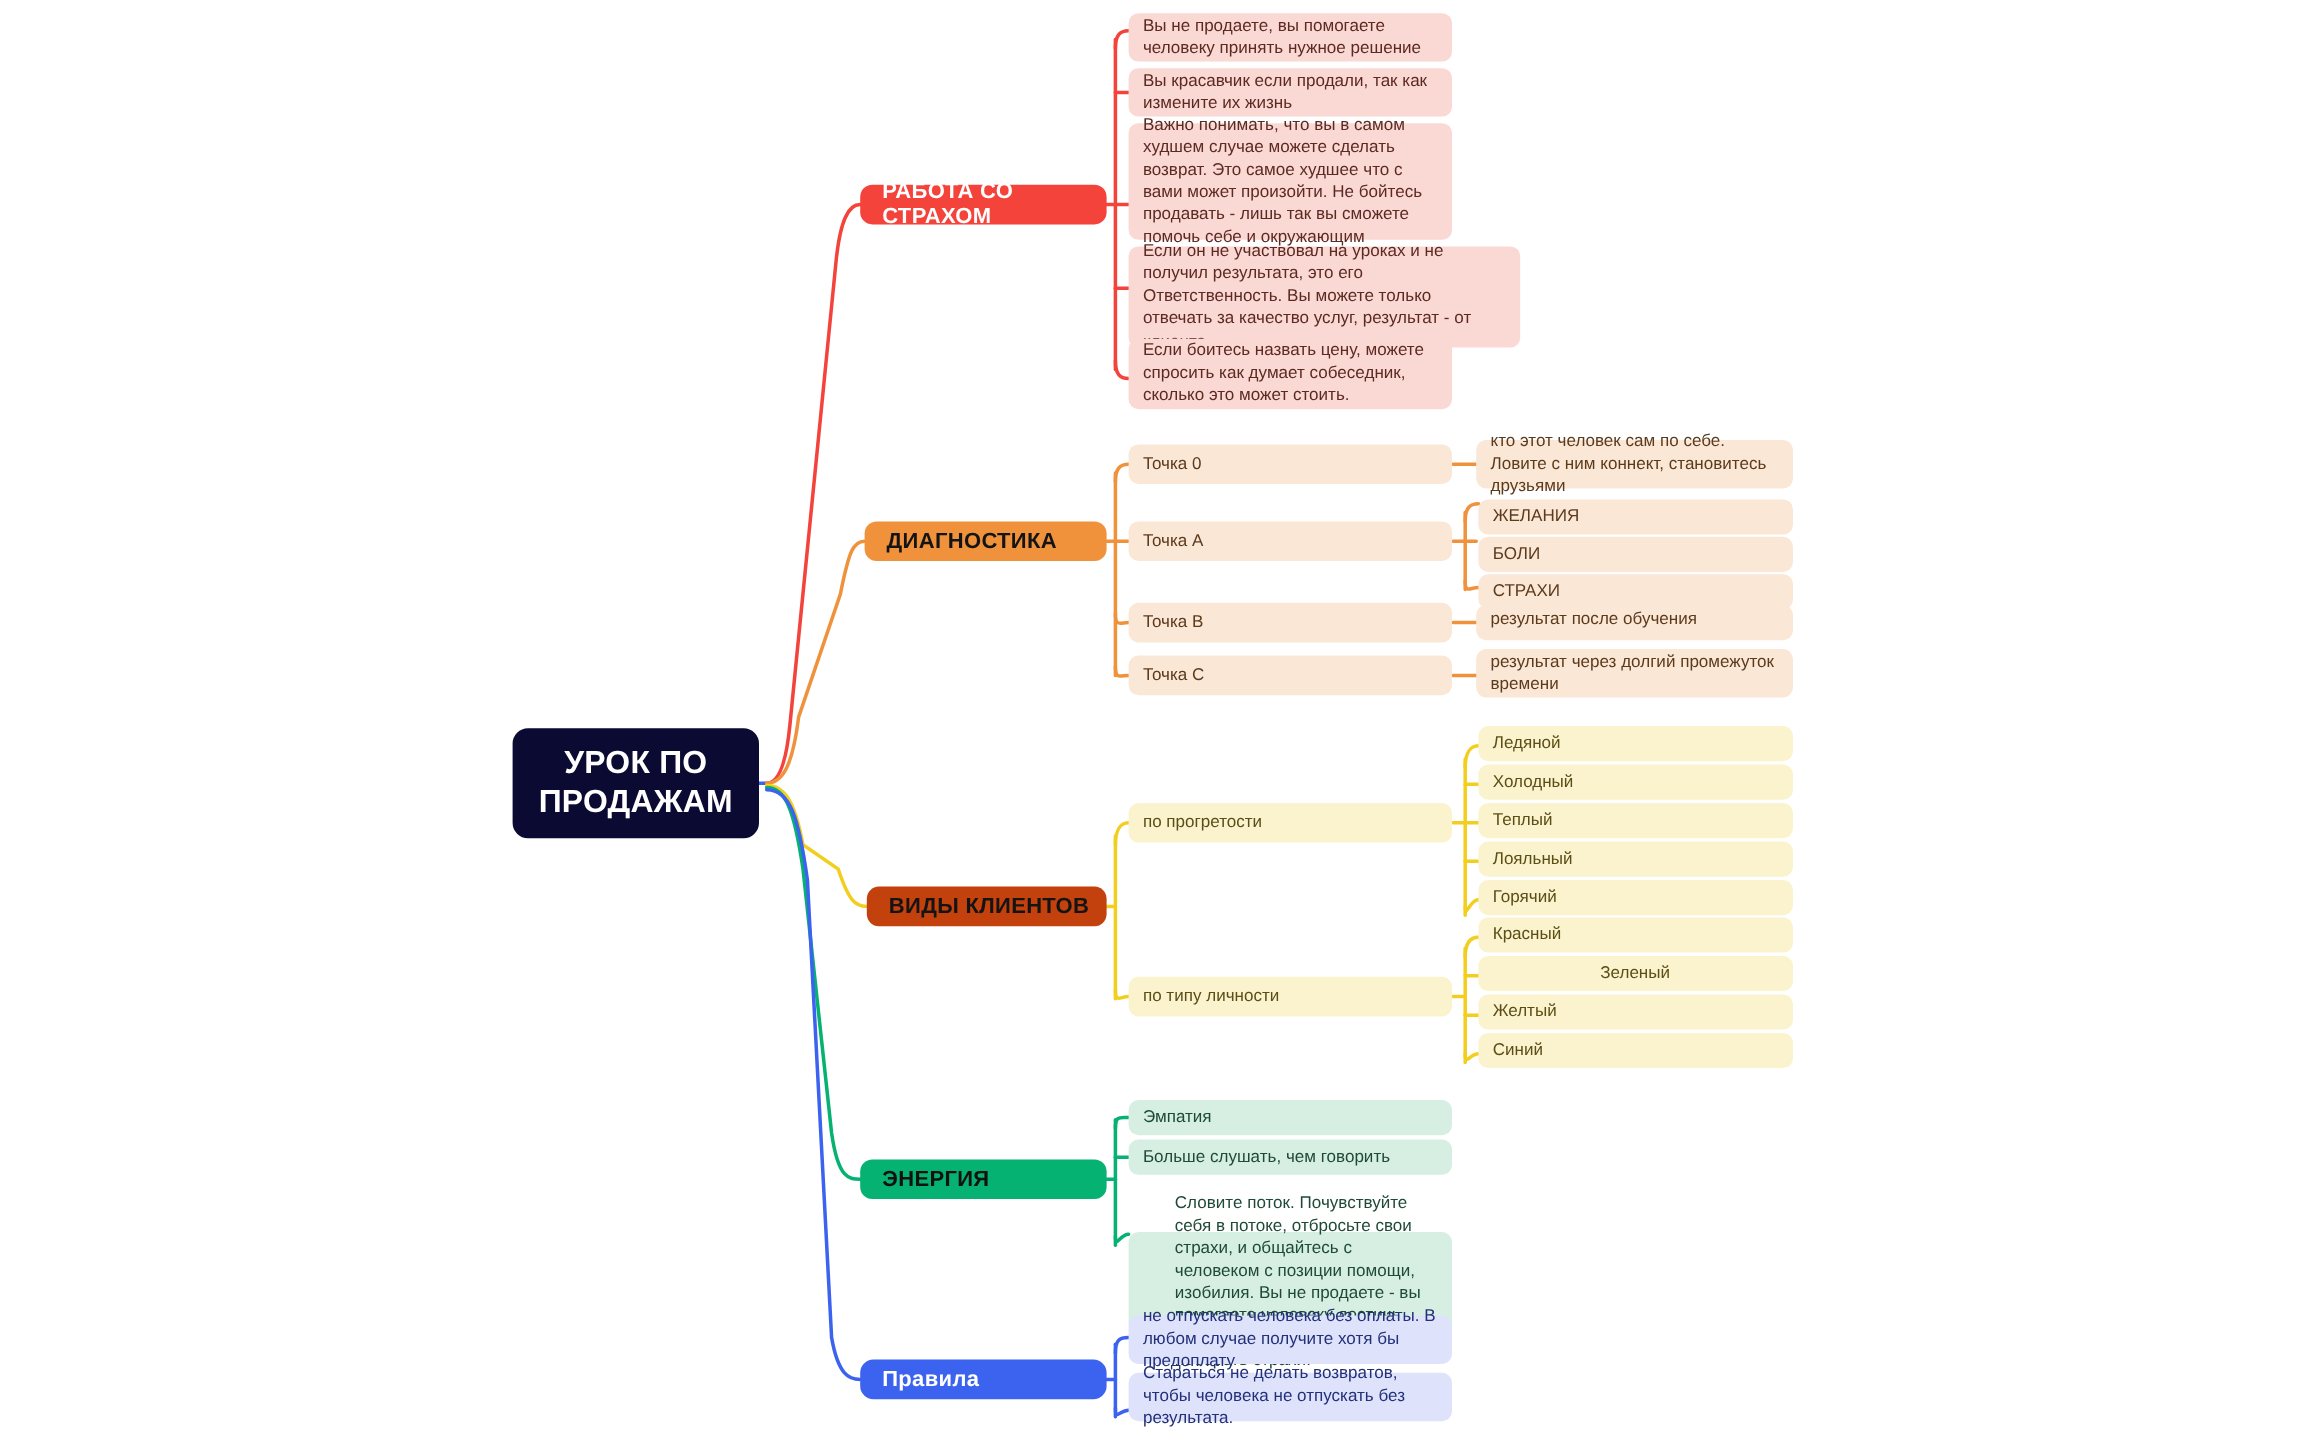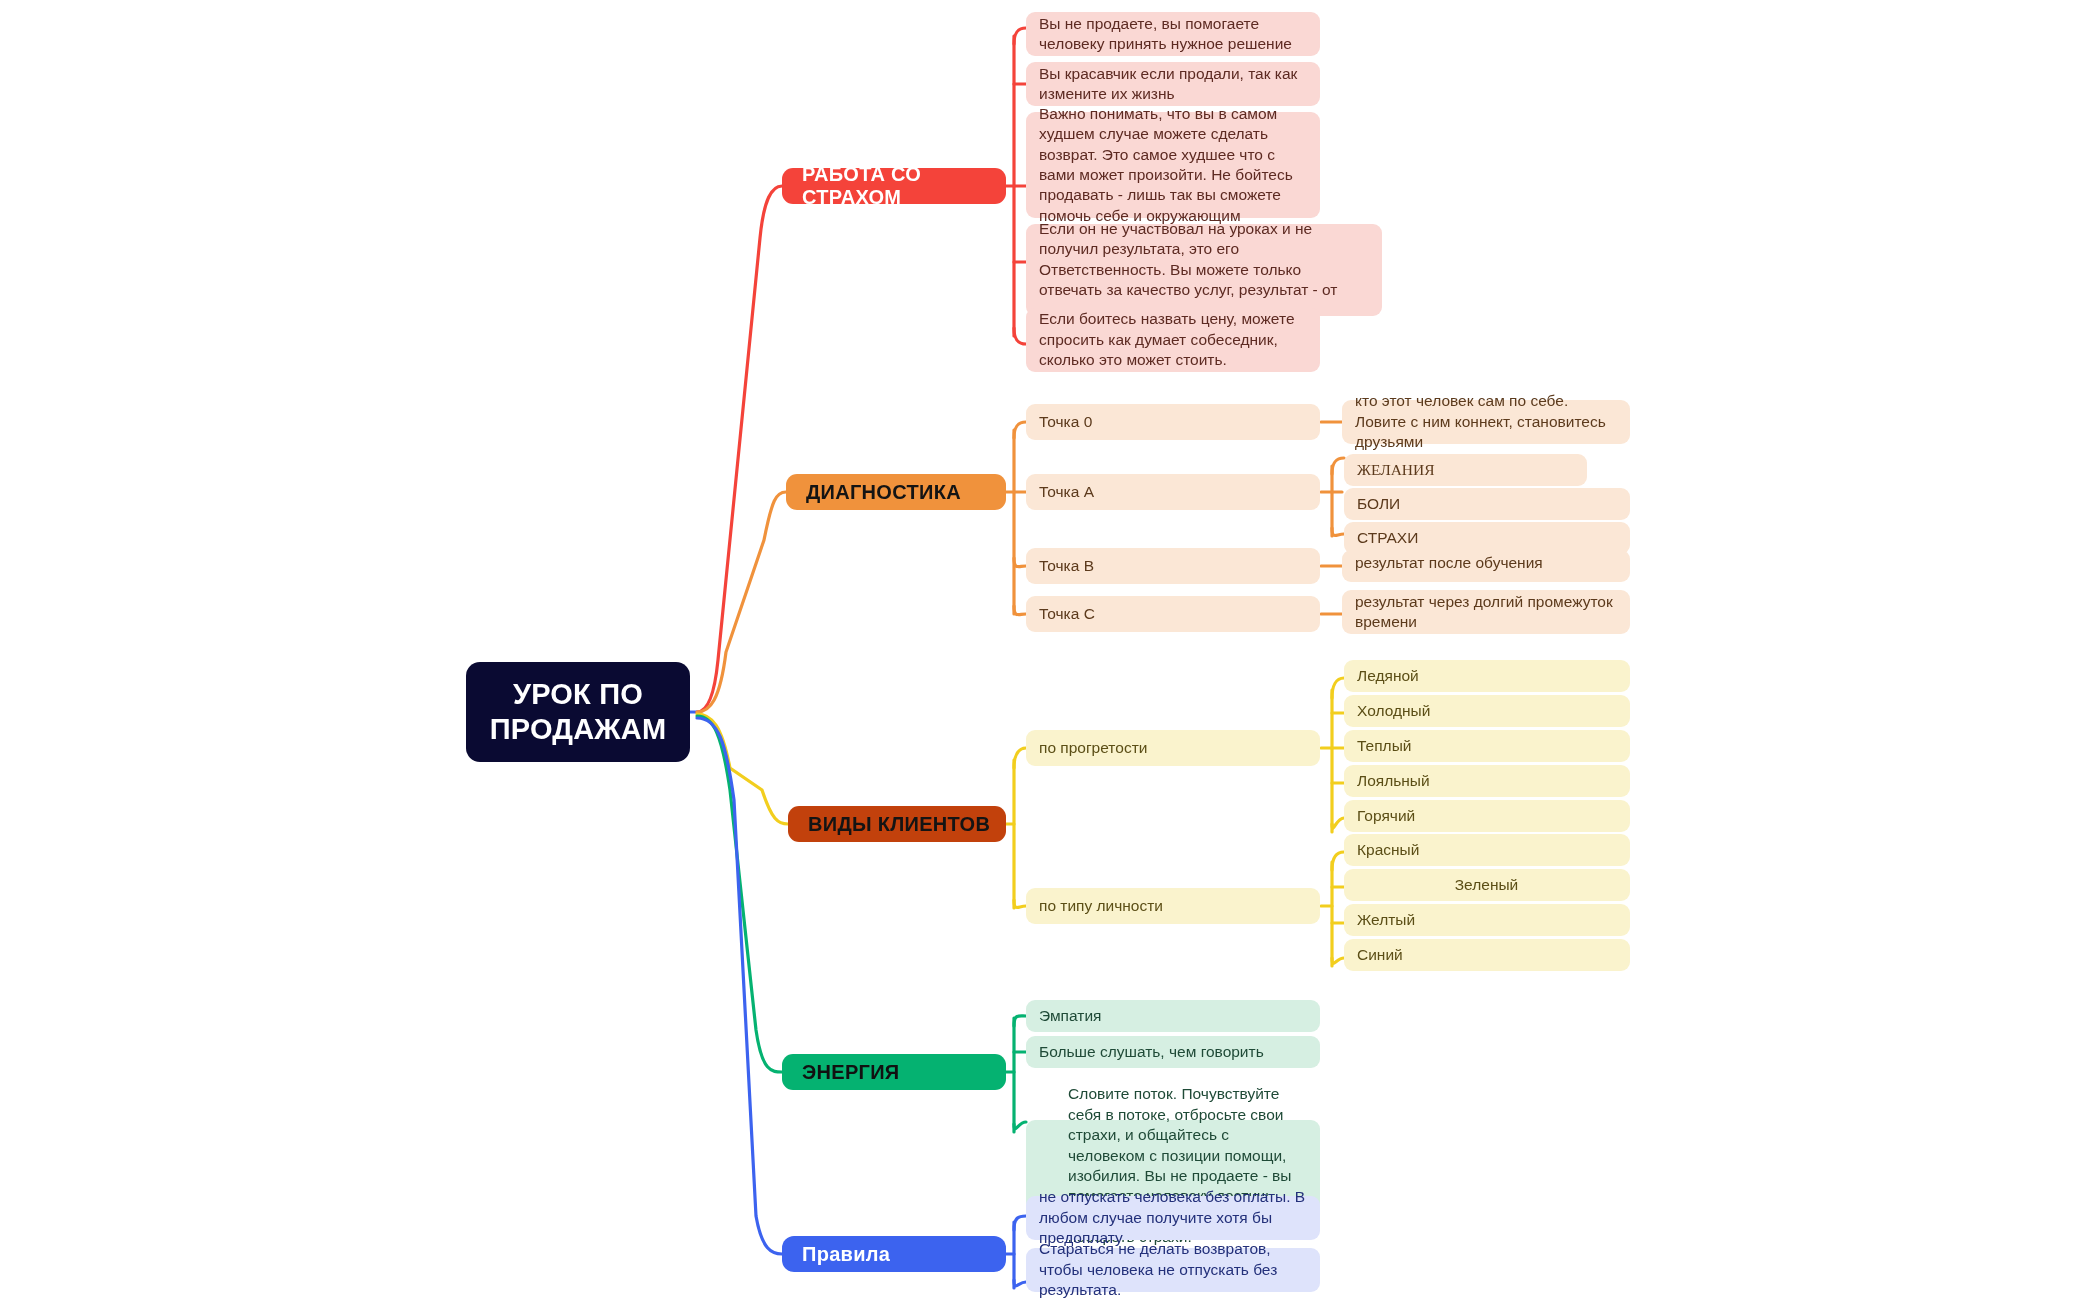--- a/index.html
+++ b/index.html
@@ -203,21 +203,21 @@
   <div class="node leaf l-orange" style="left:1026px; top:404px; width:294px; height:36px;">
     <span class="txt">Точка 0</span>
   </div>
   <div class="node leaf l-orange" style="left:1342px; top:400px; width:288px; height:44px;">
     <span class="txt">кто этот человек сам по себе. Ловите с ним коннект, становитесь друзьями</span>
   </div>
 
   <div class="node leaf l-orange" style="left:1026px; top:474px; width:294px; height:36px;">
     <span class="txt">Точка А</span>
   </div>
-  <div class="node leaf l-orange" style="left:1344px; top:454px; width:243px; height:32px;font-family:Liberation Serif, serif;">
+  <div class="node leaf l-orange" style="left:1344px; top:454px; width:286px; height:32px;">
     <span class="txt">ЖЕЛАНИЯ</span>
   </div>
   <div class="node leaf l-orange" style="left:1344px; top:488px; width:286px; height:32px;">
     <span class="txt">БОЛИ</span>
   </div>
   <div class="node leaf l-orange" style="left:1344px; top:522px; width:286px; height:32px;">
     <span class="txt">СТРАХИ</span>
   </div>
 
   <div class="node leaf l-orange" style="left:1026px; top:548px; width:294px; height:36px;">

